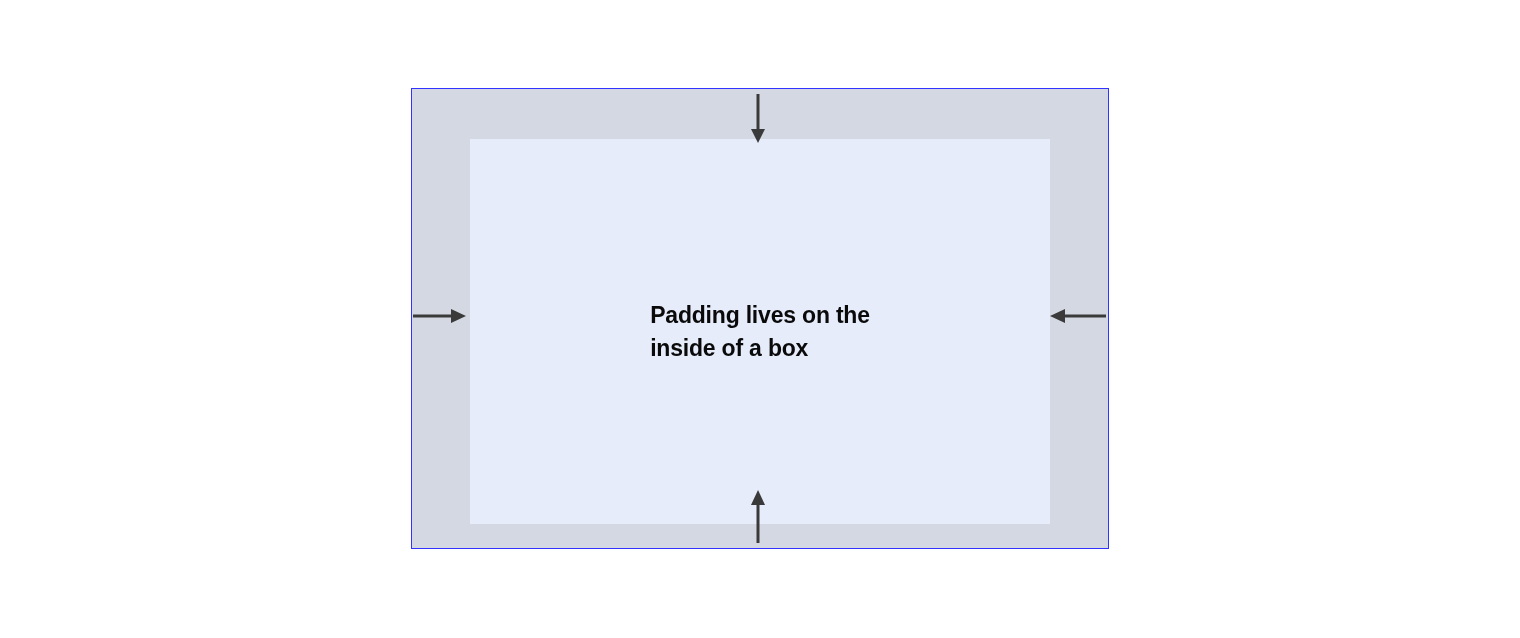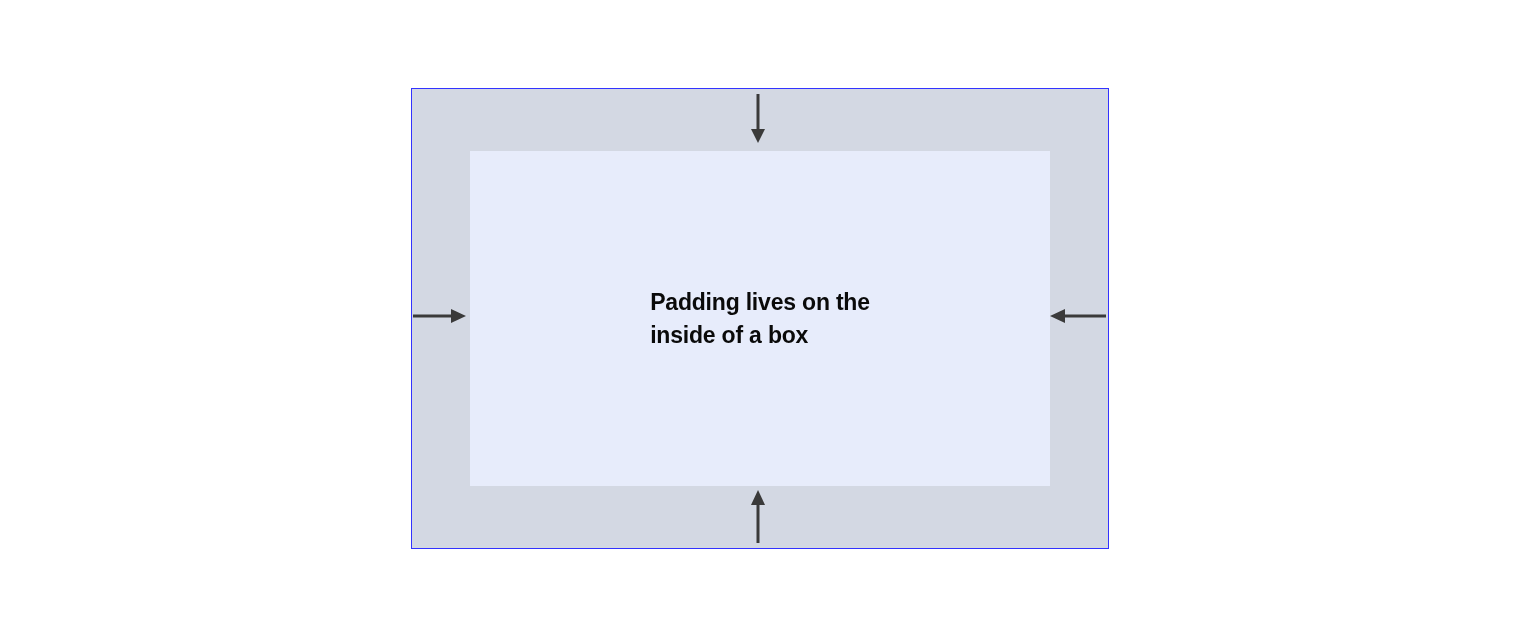--- a/index.html
+++ b/index.html
@@ -31,23 +31,23 @@
     height: 461px;
     box-sizing: border-box;
     border: 1px solid #3333ff;
     background: #d3d8e3;
   }
 
   
   .content-box {
     position: absolute;
     left: 470px;
-    top: 151px;
+    top: 139px;
     width: 580px;
-    height: 335px;
+    height: 385px;
     background: #e7ecfb;
     display: flex;
     align-items: center;
     justify-content: center;
   }
 
   .content-label {
     font-size: 23px;
     font-weight: bold;
     line-height: 33px;

